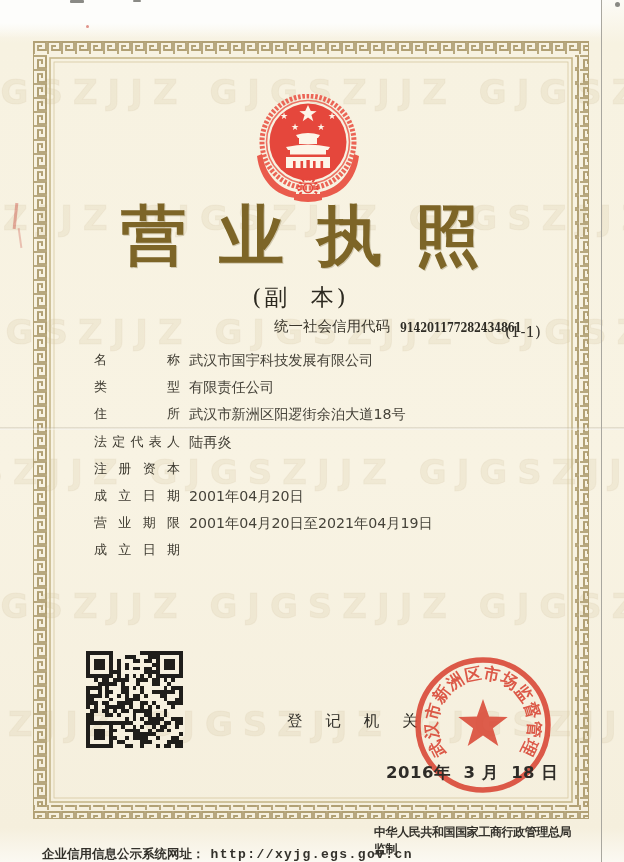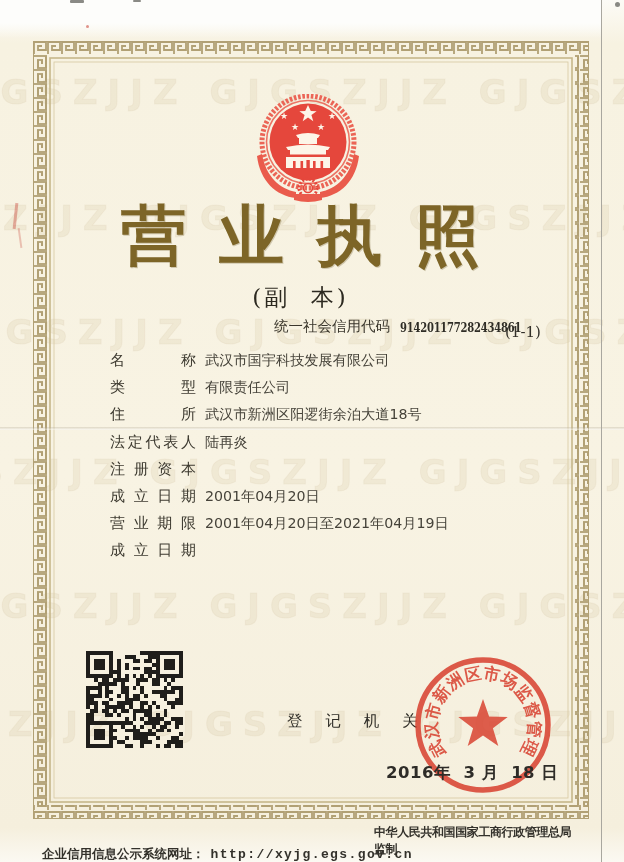--- a/index.html
+++ b/index.html
@@ -63,24 +63,23 @@
   }
   .pagenum{
     position:absolute;top:323px;left:505px;
     font-family:"DejaVu Serif",serif;font-size:15px;color:#33302a;
   }
   
   .fields{position:absolute;left:94px;top:351px;width:478px;}
   .field-row{display:flex;margin-bottom:8.4px;line-height:18.8px;}
   .field-label{
     width:86px;min-width:86px;margin-right:9px;
-    font-size:15px;color:#3c392f;
+    font-size:13px;color:#3c392f;
     text-align:justify;text-align-last:justify;
     font-family:"DejaVu Sans",sans-serif;
-    margin-left:16px;
   }
   .field-value{
     width:382px;font-size:14.2px;color:#46433a;
     font-family:"DejaVu Sans",sans-serif;text-align:justify;
   }
   
   .qr{position:absolute;left:86px;top:651px;width:97px;height:97px;}
   
   .reg-label{
     position:absolute;left:287px;top:711px;

